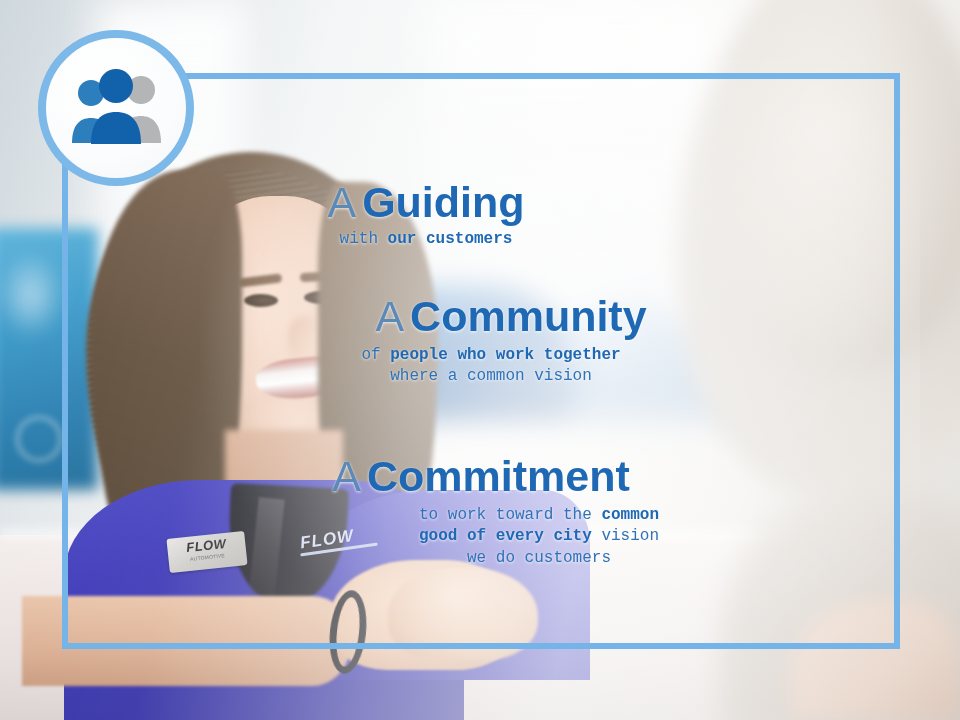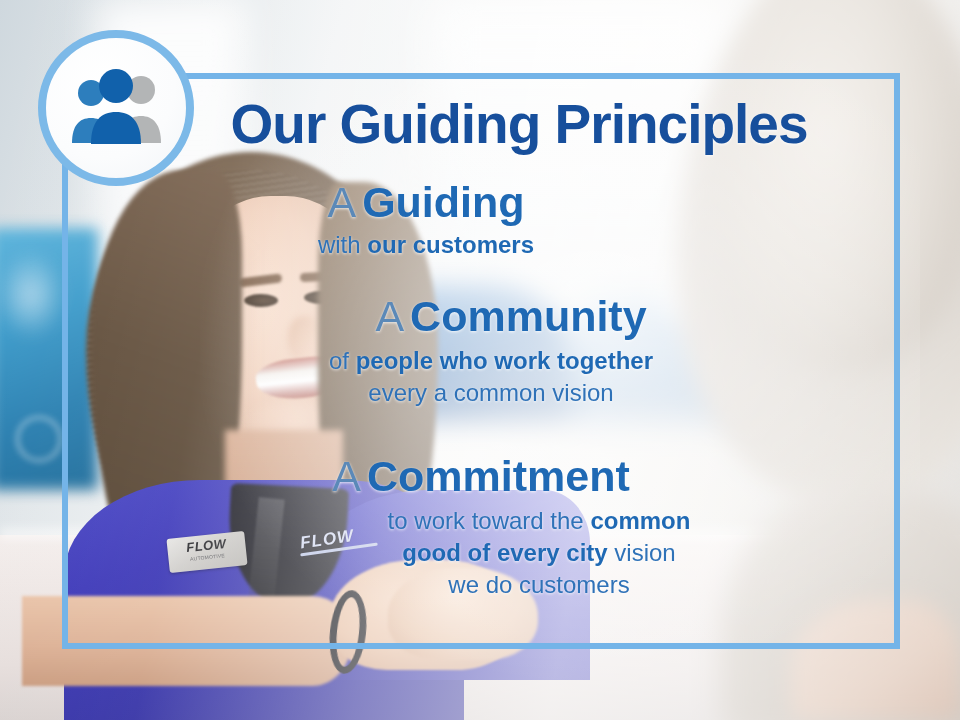--- a/index.html
+++ b/index.html
@@ -317,22 +317,22 @@
     font-size: 43px;
     line-height: 1.02;
     color: #2f72b8;
     text-shadow: 0 1px 3px rgba(255,255,255,.8);
     white-space: nowrap;
   }
   .p-head .art { font-weight: normal; color: #5b89b8; margin-right: 6px; }
   .p-head .word { font-weight: bold; color: #1f69b4; }
 
   .p-sub {
-    font-family: Liberation Sans, sans-serif;
-    font-size: 24px;
+    font-family: Liberation Mono, monospace;
+    font-size: 16px;
     line-height: 1.34;
     color: #2f72b8;
     text-shadow: 0 1px 3px rgba(255,255,255,.8);
   }
   .p-sub b { font-weight: bold; color: #1f69b4; }
 
   
   #principle-covenant   { top: 108px; }
   #principle-community  { top: 222px; }
   #principle-commitment { top: 382px; }
@@ -401,38 +401,37 @@
     <div class="sub sub-wristband"></div>
   </div>
 
   <div class="wash"></div>
   <div class="wash2"></div>
 
   <div class="frame"></div>
 
   <div class="content">
 
-    <div class="title">Our Guiding Principles</div>
 
     <div class="principle" id="principle-covenant">
       <div class="p-head">
         <span class="art">A</span><span class="word">Guiding</span>
       </div>
       <div class="p-sub">
         <span>with </span><b>our customers</b>
       </div>
     </div>
 
     <div class="principle" id="principle-community">
       <div class="p-head">
         <span class="art">A</span><span class="word">Community</span>
       </div>
       <div class="p-sub">
         <div><span>of </span><b>people who work together</b></div>
-        <div>every a common vision</div>
+        <div>where a common vision</div>
       </div>
     </div>
 
     <div class="principle" id="principle-commitment">
       <div class="p-head">
         <span class="art">A</span><span class="word">Commitment</span>
       </div>
       <div class="p-sub">
         <div><span>to work toward the </span><b>common</b></div>
         <div><b>good of every city</b><span> vision</span></div>

